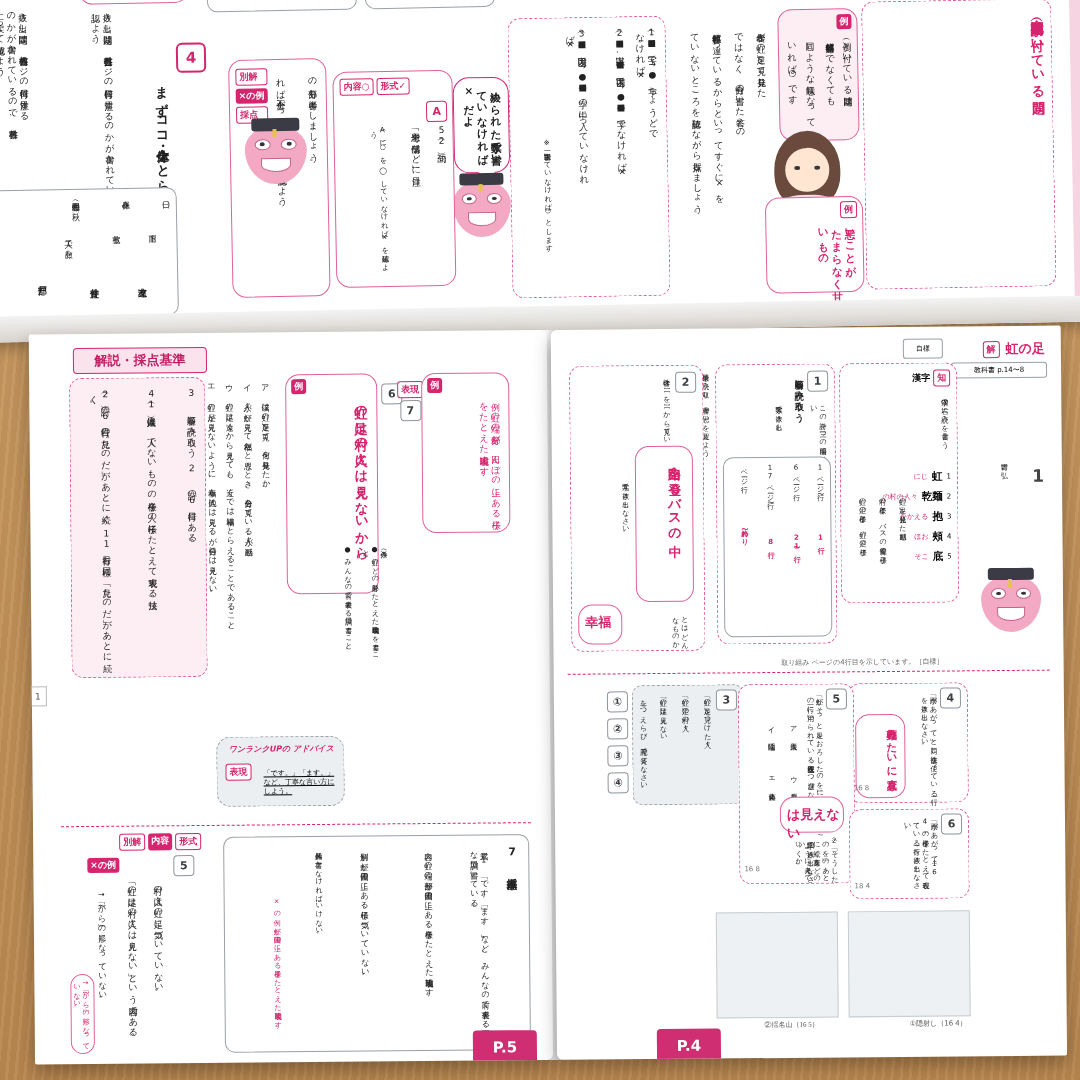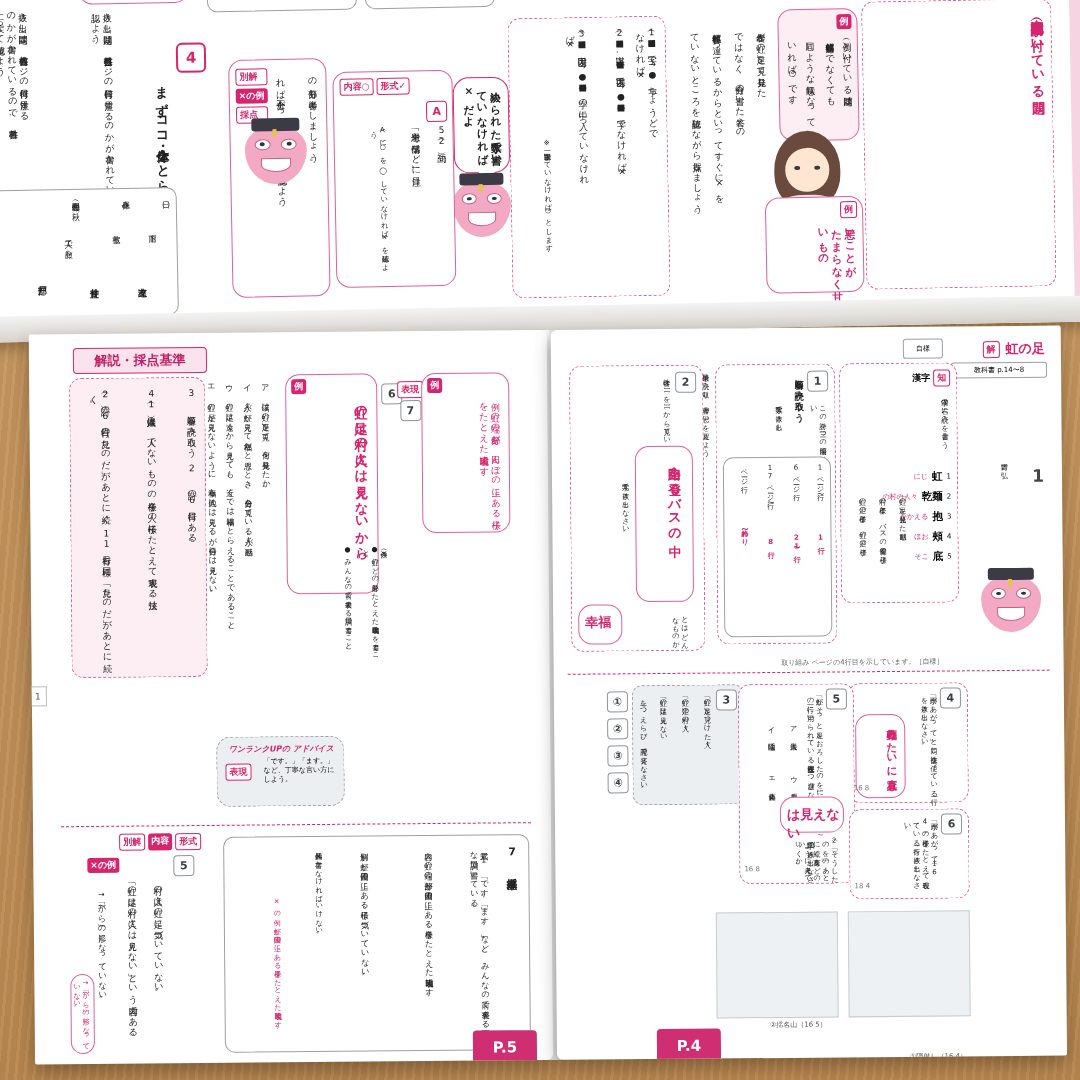--- a/index.html
+++ b/index.html
@@ -291,21 +291,21 @@
       <span class="tagpink" style="position:absolute;left:5px;top:4px;">例</span>
       <div class="v s pink" style="position:absolute;right:8px;top:22px;height:128px;">例 虹の端の部分が、田んぼの上にある様子をたとえた比喩表現です。</div>
     </div>
     <div class="v tiny" style="position:absolute;left:330px;top:214px;height:110px;">●虹のどの部分をたとえた比喩表現かを書くこと。</div>
     <div class="v tiny" style="position:absolute;left:312px;top:214px;height:110px;">●みんなの前で発表する口調で書くこと。</div>
     <div class="v tiny" style="position:absolute;left:348px;top:214px;height:40px;">〈条件〉</div>
 
     <div class="bx gd grayfill" style="left:184px;top:404px;width:128px;height:70px;border-radius:14px;">
       <div class="h xs bold pink" style="position:absolute;left:8px;top:6px;width:112px;text-align:center;font-style:italic;">ワンランクUPの アドバイス</div>
       <span class="tagout" style="position:absolute;left:8px;top:26px;">表現</span>
-      <div class="h tiny" style="position:absolute;left:46px;top:20px;width:74px;line-height:1.3;">「です。」「ます。」など、丁寧な言い方にしよう。</div>
+      <div class="h tiny" style="position:absolute;left:46px;top:32px;width:74px;line-height:1.3;text-decoration:underline;">「です。」「ます。」など、丁寧な言い方にしよう。</div>
     </div>
     <div class="girl" style="left:296px;top:620px;width:46px;height:54px;">
       <div class="hair"></div>
         <div class="face"></div>
         <div class="body"></div>
     </div>
 
     <div style="position:absolute;left:28px;top:492px;width:470px;height:0;border-top:1.4px dashed #d6246e;"></div>
 
     <div style="position:absolute;left:86px;top:500px;display:flex;gap:3px;">
@@ -478,18 +478,18 @@
     </div>
 
     <div class="bx rd" style="right:96px;top:482px;width:120px;height:90px;">
       <div class="numbox sm gry" style="position:absolute;right:6px;top:4px;">6</div>
       <div class="v tiny" style="position:absolute;right:30px;top:8px;height:74px;">「雨があがって（16 4）の様子をたとえて表現している一行を抜き出しなさい。</div>
       <div class="h tiny" style="position:absolute;left:4px;top:72px;color:#777;">18 4</div>
     </div>
 
     <div class="lines" style="position:absolute;right:96px;top:584px;width:120px;height:104px;"></div>
     <div class="lines" style="position:absolute;right:228px;top:584px;width:120px;height:104px;"></div>
-    <div class="h tiny" style="position:absolute;right:100px;top:725px;color:#555;">①隠射し（16 4）</div>
-    <div class="h tiny" style="position:absolute;right:240px;top:692px;color:#555;">②揺名山（16 5）</div>
+    <div class="h tiny" style="position:absolute;right:100px;top:692px;color:#555;">①隠射し（16 4）</div>
+    <div class="h tiny" style="position:absolute;right:248px;top:692px;color:#555;font-family:Liberation Serif, serif;">②揺名山（16 5）</div>
 
     <div class="pagetab" style="left:100px;">P.4</div>
   </div>
 </div>
 
 </body></html>

